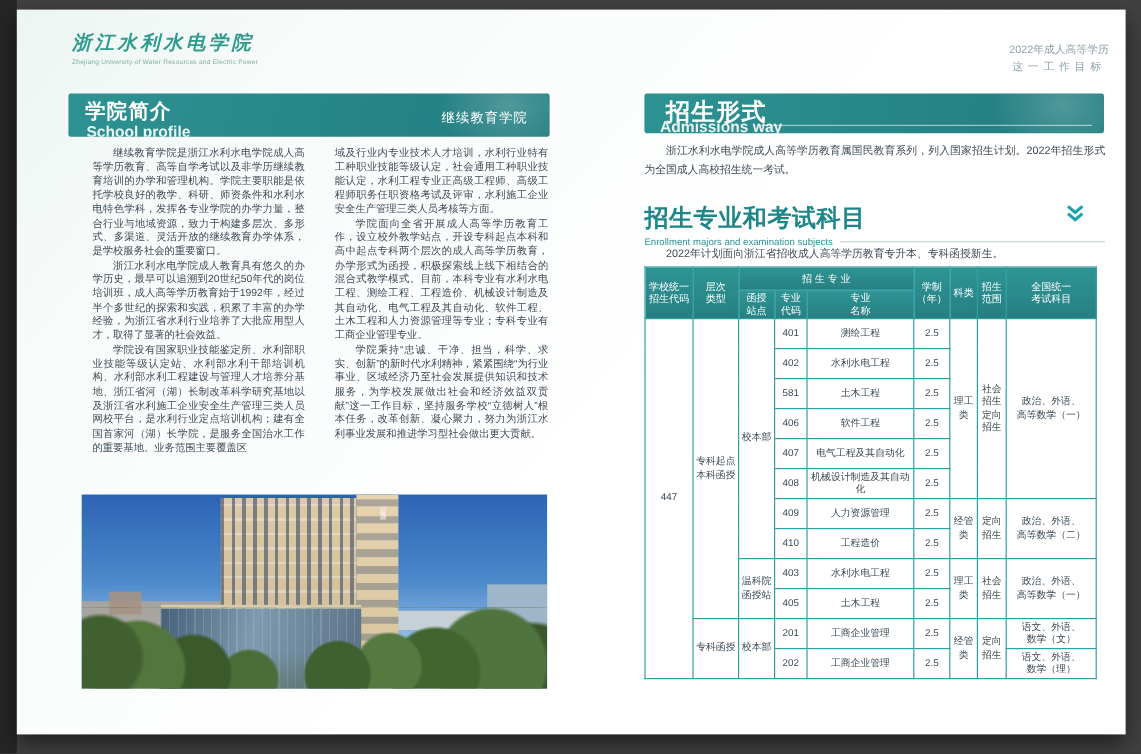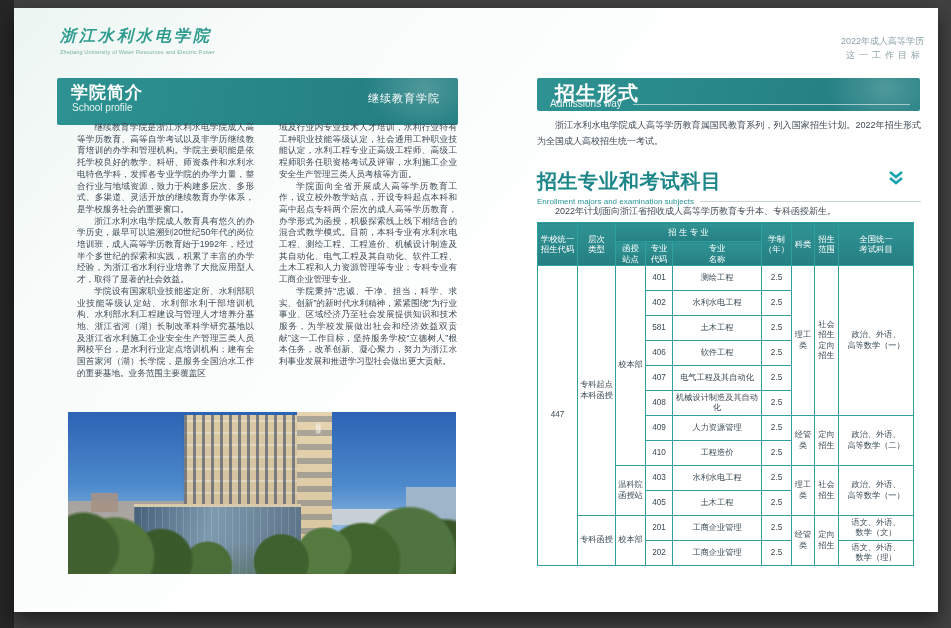--- a/index.html
+++ b/index.html
@@ -8,31 +8,31 @@
   .stage { position:absolute; inset:0; background:#414141; }
   .left-dark-strip { position:absolute; left:0; top:0; width:14px; height:628px; background:#262626; }
   .sheet { position:absolute; left:14px; top:8px; width:924px; height:604px;
            background:linear-gradient(130deg,#ecf5f1 0%,#f7fbfa 18%,#ffffff 55%);
            box-shadow:0 8px 18px rgba(0,0,0,.55); }
 
   
   .logo { position:absolute; left:46px; top:18px; }
   .logo-zh { font-size:16px; font-weight:bold; font-style:italic; color:#2f9b8f; letter-spacing:3px; }
   .logo-en { font-size:6px; color:#79b0a3; letter-spacing:.2px; margin-top:2px; transform:scale(.92); transform-origin:left; }
-  .top-right { position:absolute; right:14px; top:26px; text-align:right; color:#8ba1a8; font-size:9px; line-height:14px; }
+  .top-right { position:absolute; right:14px; top:26px; text-align:center; color:#8ba1a8; font-size:9px; line-height:14px; }
   .top-right .sp { letter-spacing:4px; }
 
   
   .banner { position:absolute; background:linear-gradient(100deg,#2e9292 0%,#237f82 85%); border-radius:2px; overflow:hidden; }
   .banner::after { content:""; position:absolute; right:-10px; top:-22px; width:110px; height:80px;
                    background:radial-gradient(ellipse at 60% 40%, rgba(255,255,255,.20), rgba(255,255,255,0) 65%); }
   .banner-title { position:absolute; left:14px; top:3px; color:#fff; font-weight:bold; font-size:17px; letter-spacing:1px; }
-  .banner-sub { position:absolute; left:15px; top:24px; color:#e8f4f2; font-size:10px; }
+  .banner-sub { position:absolute; left:15px; top:24px; color:#e8f4f2; font-size:13px;font-weight:bold; }
   .banner-right-label { position:absolute; right:18px; top:13px; color:#fff; font-size:11px; letter-spacing:1px; z-index:2; }
-  #banner-profile { left:43px; top:70px; width:401px; height:47px; }
+  #banner-profile { left:43px; top:70px; width:401px; height:36px; }
   #banner-admissions { left:523px; top:70px; width:383px; height:33px; }
   #banner-admissions .banner-title { font-size:20px; top:2px; left:18px; }
   #banner-admissions .banner-sub { left:13px; top:20px; }
   .banner-line { position:absolute; left:96px; right:10px; top:26px; height:1px; background:rgba(255,255,255,.55); }
 
   
   .body-col { position:absolute; top:114px; color:#3e4a56; font-size:8.6px; line-height:11.7px;
               text-align:justify; text-justify:inter-ideograph; }
   #col1 { left:43px; width:197px; height:292px; }
   #col2 { left:245px; width:198px; height:292px; }

